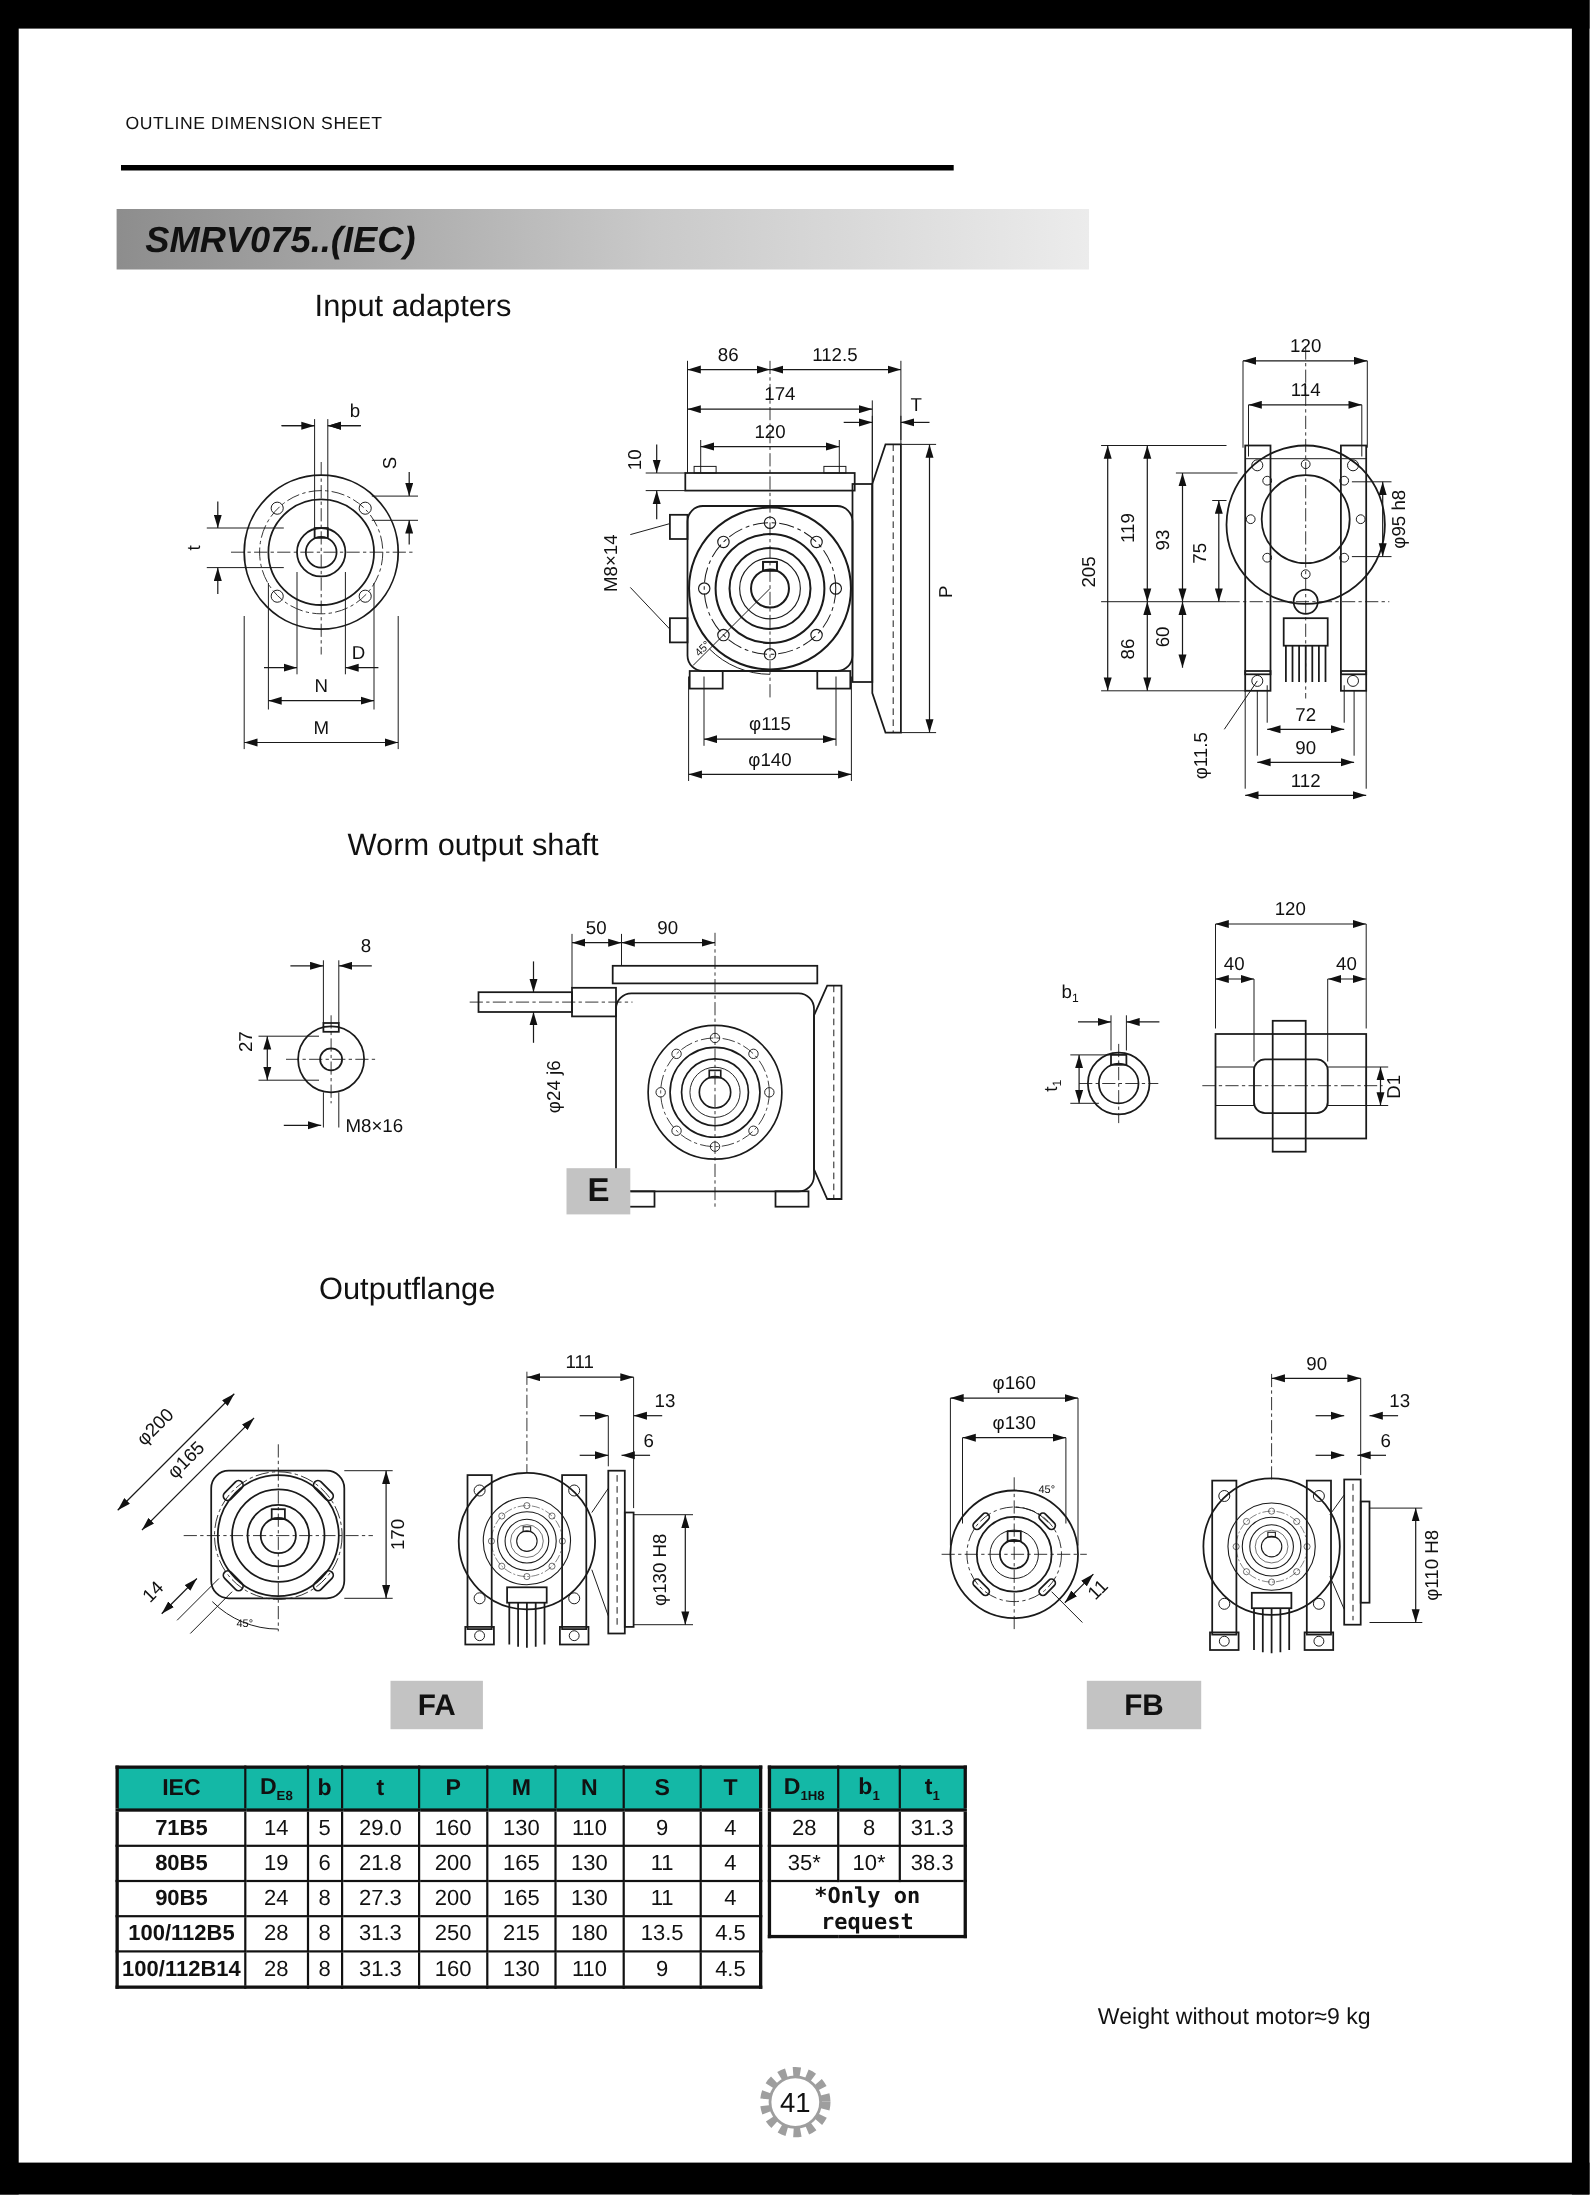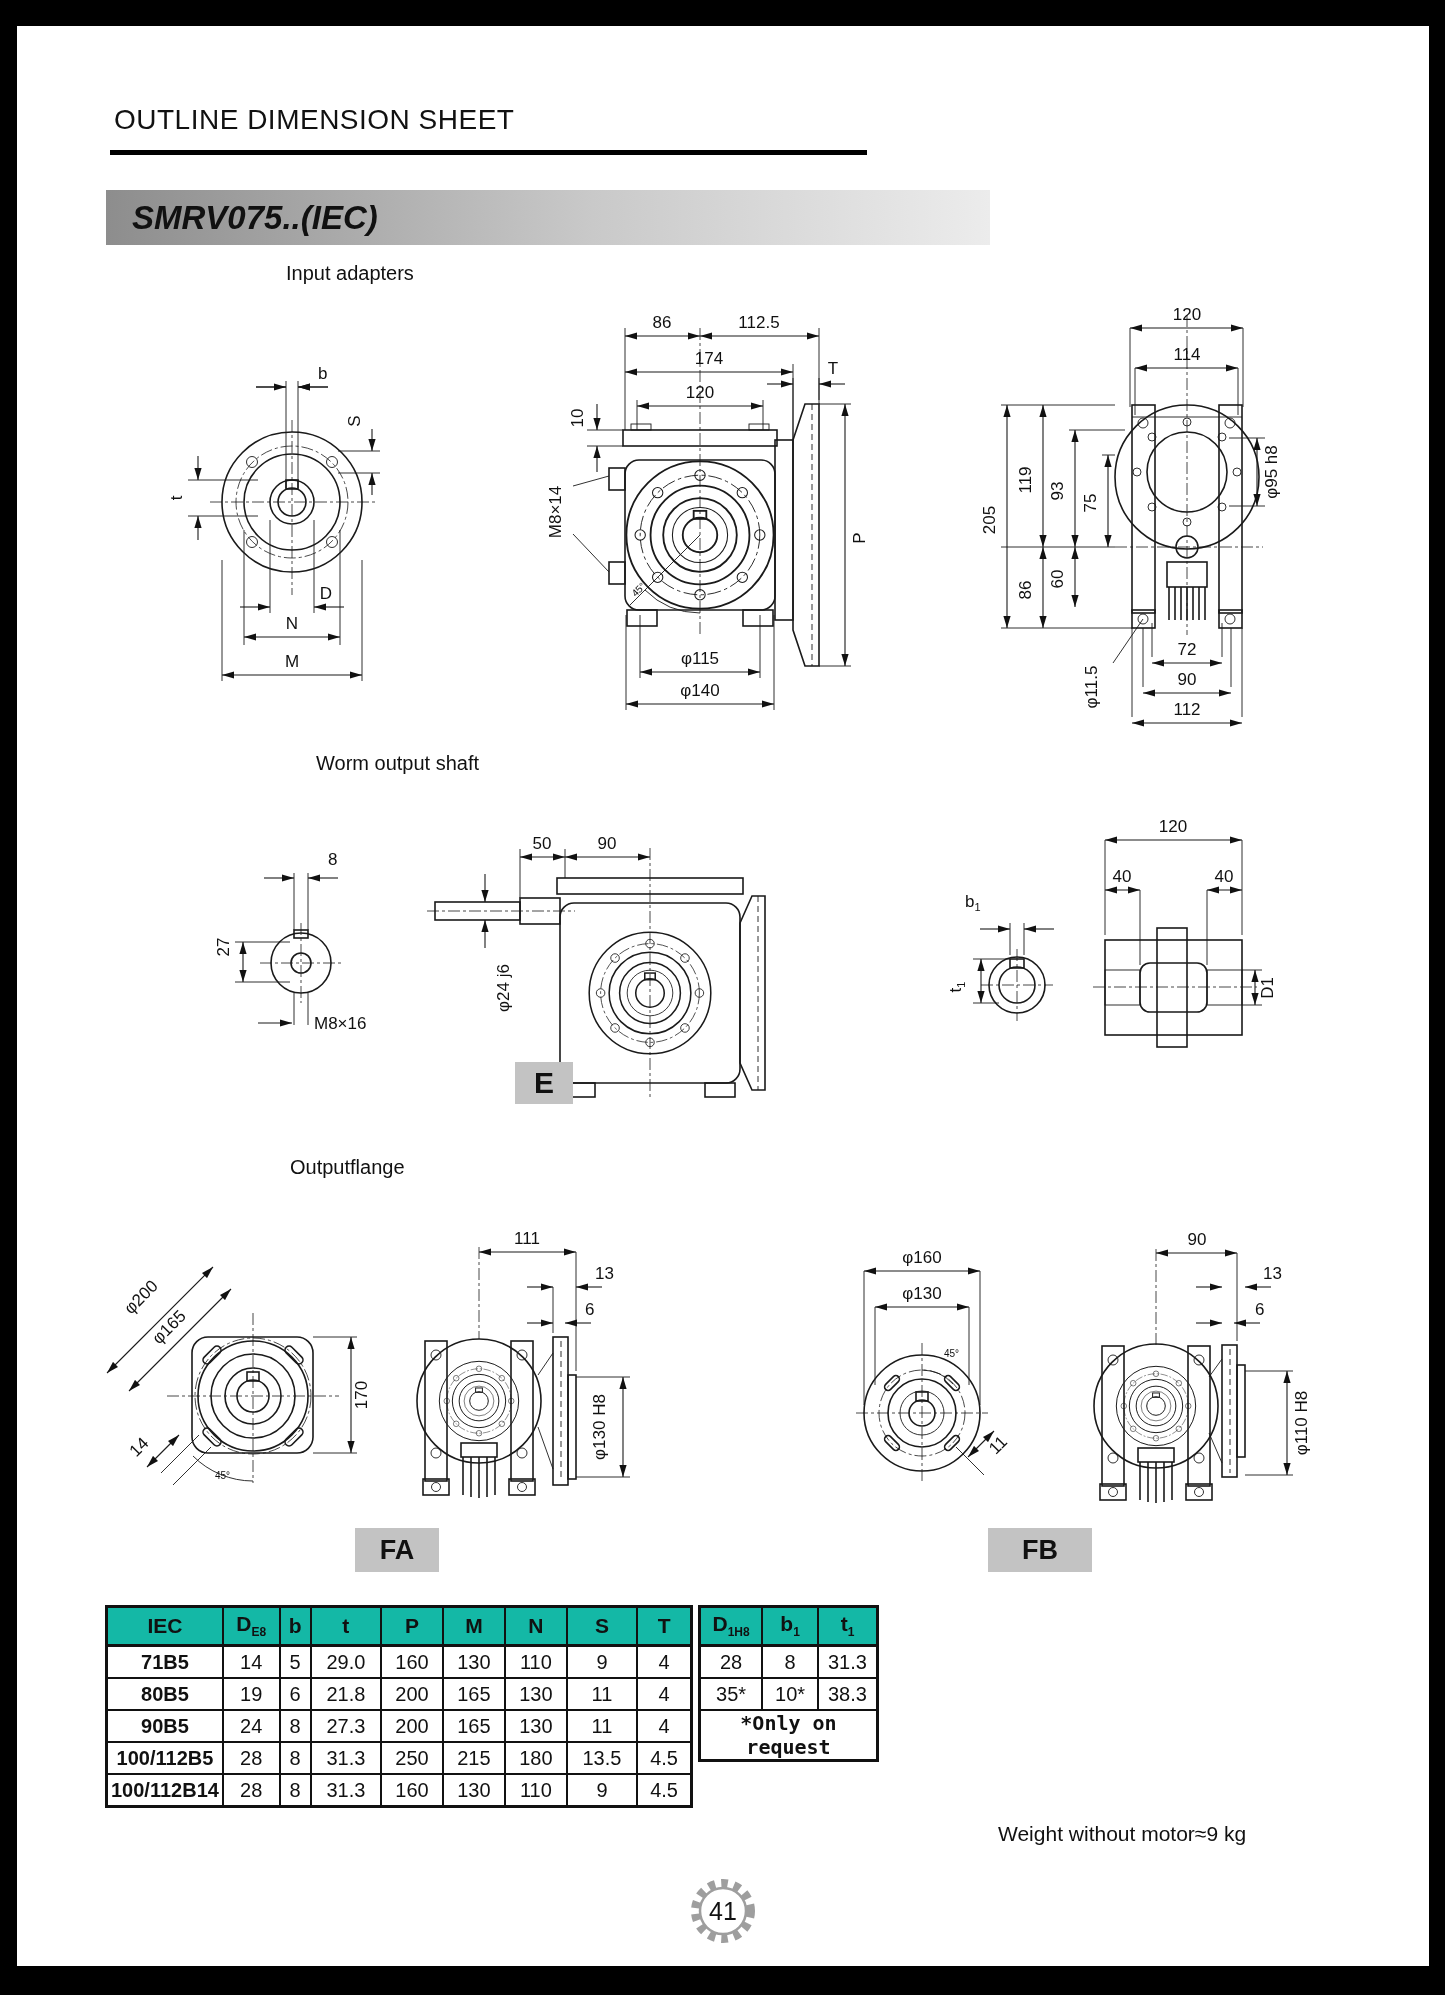--- a/index.html
+++ b/index.html
@@ -7,30 +7,30 @@
     width:1445px; height:1995px; position:relative; background:#fff;
     font-family:"Liberation Sans", sans-serif; color:#111; overflow:hidden;
   }
   .bar { position:absolute; background:#000; }
   #bar-top { left:0; top:0; width:1445px; height:26px; }
   #bar-bottom { left:0; top:1966px; width:1445px; height:29px; }
   #bar-left { left:0; top:0; width:17px; height:1995px; }
   #bar-right { left:1429px; top:0; width:16px; height:1995px; }
 
   .abs { position:absolute; }
-  #header-title { left:114px; top:104px; font-size:28px; letter-spacing:0.5px; }
+  #header-title { left:114px; top:104px; font-size:16px; letter-spacing:0.5px; }
   #header-rule { left:110px; top:150px; width:757px; height:5px; background:#000; }
   #model-banner {
     left:106px; top:190px; width:884px; height:55px;
     background:linear-gradient(90deg,#8d8d8d 0%,#c9c9c9 55%,#ececec 100%);
   }
   #model-banner span { display:block; padding-left:26px; line-height:55px;
     font-size:33px; font-weight:bold; font-style:italic;border-radius:25px; }
 
-  .section-title { font-size:20px;text-align:right; }
+  .section-title { font-size:28px;text-align:right; }
   #title-input { left:286px; top:262px; }
   #title-worm { left:316px; top:752px; }
   #title-flange { left:290px; top:1156px; }
 
   .graybox { position:absolute; background:#c3c3c3; text-align:center;
     font-weight:bold; }
   #box-e { left:515px; top:1062px; width:58px; height:42px; font-size:30px; line-height:42px; }
   #box-fa { left:355px; top:1528px; width:84px; height:44px; font-size:27px; line-height:44px; }
   #box-fb { left:988px; top:1528px; width:104px; height:44px; font-size:27px; line-height:44px; }
 

